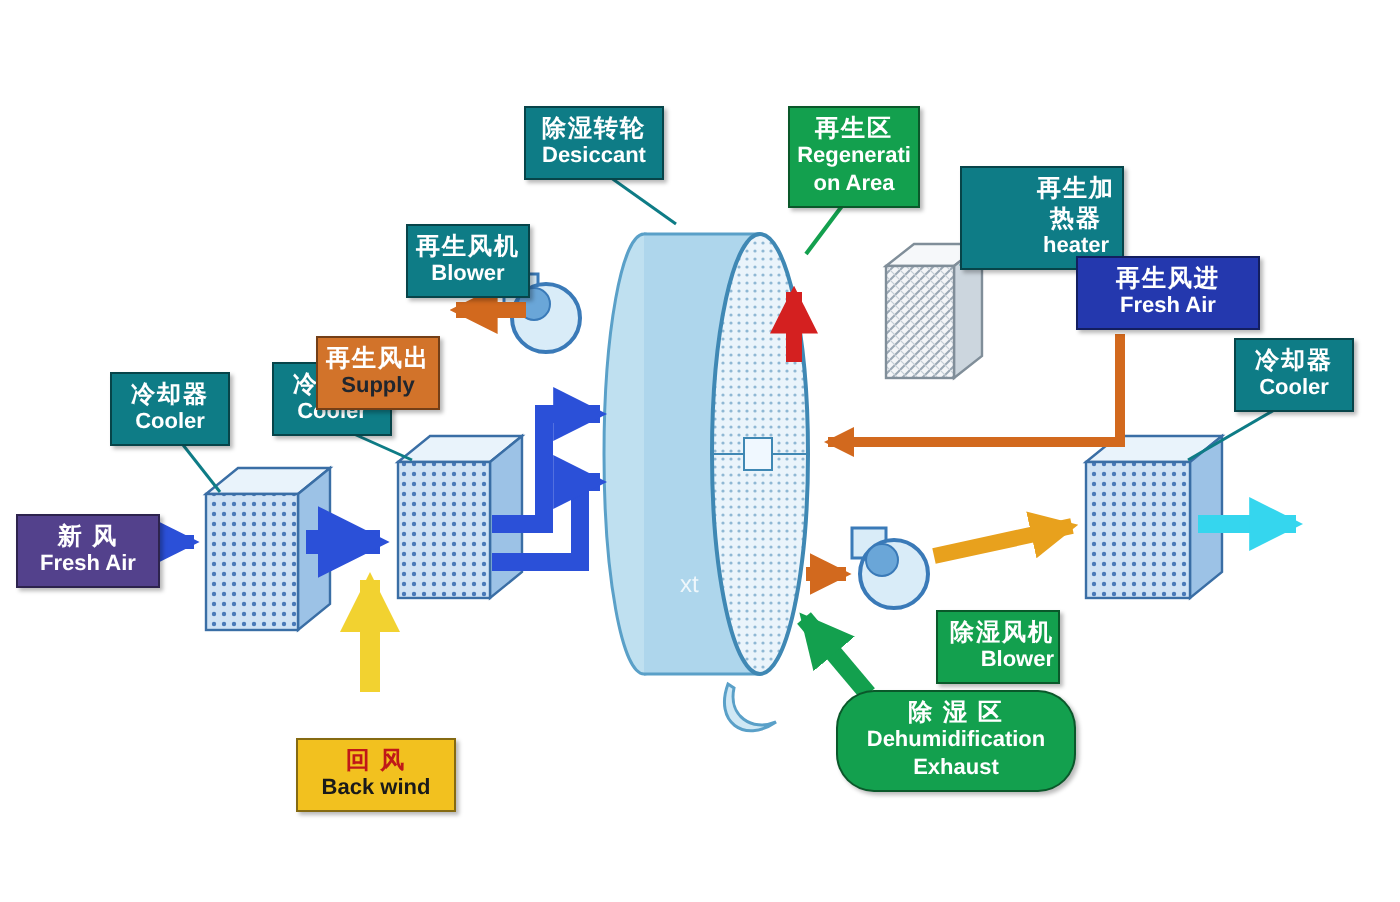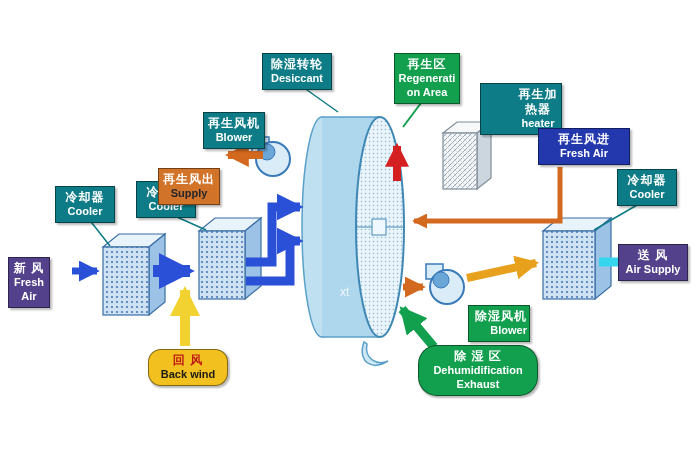--- a/index.html
+++ b/index.html
@@ -131,36 +131,36 @@
       <line x1="88" y1="218" x2="110" y2="246"></line>
       <line x1="168" y1="213" x2="206" y2="230"></line>
       <line x1="238" y1="116" x2="263" y2="138"></line>
       <line x1="300" y1="85" x2="338" y2="112"></line>
       <line x1="512" y1="115" x2="480" y2="133"></line>
       <line x1="644" y1="201" x2="594" y2="230"></line>
       <line x1="424" y1="99" x2="403" y2="127" stroke="#13a04e" stroke-width="2"></line>
     </g>
   </svg>
 
-  <div class="lbl purple" style="left:8px;top:257px;width:42px;">
+  <div class="lbl purple" style="left:8px;top:257px;width:72px;">
     <div class="cn">新 风</div>
     <div class="en">Fresh Air</div>
   </div>
 
   <div class="lbl teal" style="left:55px;top:186px;width:60px;">
     <div class="cn">冷却器</div>
     <div class="en">Cooler</div>
   </div>
 
   <div class="lbl teal" style="left:136px;top:181px;width:60px;">
     <div class="cn">冷却器</div>
     <div class="en">Cooler</div>
   </div>
 
-  <div class="lbl yellow" style="left:148px;top:349px;width:80px;border-radius:13px;">
+  <div class="lbl yellow" style="left:148px;top:369px;width:80px;">
     <div class="cn">回 风</div>
     <div class="en">Back wind</div>
   </div>
 
   <div class="lbl teal" style="left:203px;top:84px;width:62px;margin-top:28px;">
     <div class="cn">再生风机</div>
     <div class="en">Blower</div>
   </div>
 
   <div class="lbl orange" style="left:158px;top:137px;width:62px;">
@@ -186,24 +186,20 @@
   <div class="lbl blue" style="left:538px;top:128px;width:92px;text-align:center;">
     <div class="cn">再生风进</div>
     <div class="en">Fresh Air</div>
   </div>
 
   <div class="lbl teal" style="left:617px;top:169px;width:60px;">
     <div class="cn">冷却器</div>
     <div class="en">Cooler</div>
   </div>
 
-  <div class="lbl purple" style="left:618px;top:244px;width:70px;">
-    <div class="cn">送 风</div>
-    <div class="en">Air Supply</div>
-  </div>
 
   <div class="lbl green" style="left:468px;top:305px;width:62px;text-align:right;">
     <div class="cn">除湿风机</div>
     <div class="en">Blower</div>
   </div>
 
   <div class="lbl green" style="left:418px;top:345px;width:120px;border-radius:19px;">
     <div class="cn">除 湿 区</div>
     <div class="en">Dehumidification Exhaust</div>
   </div>

